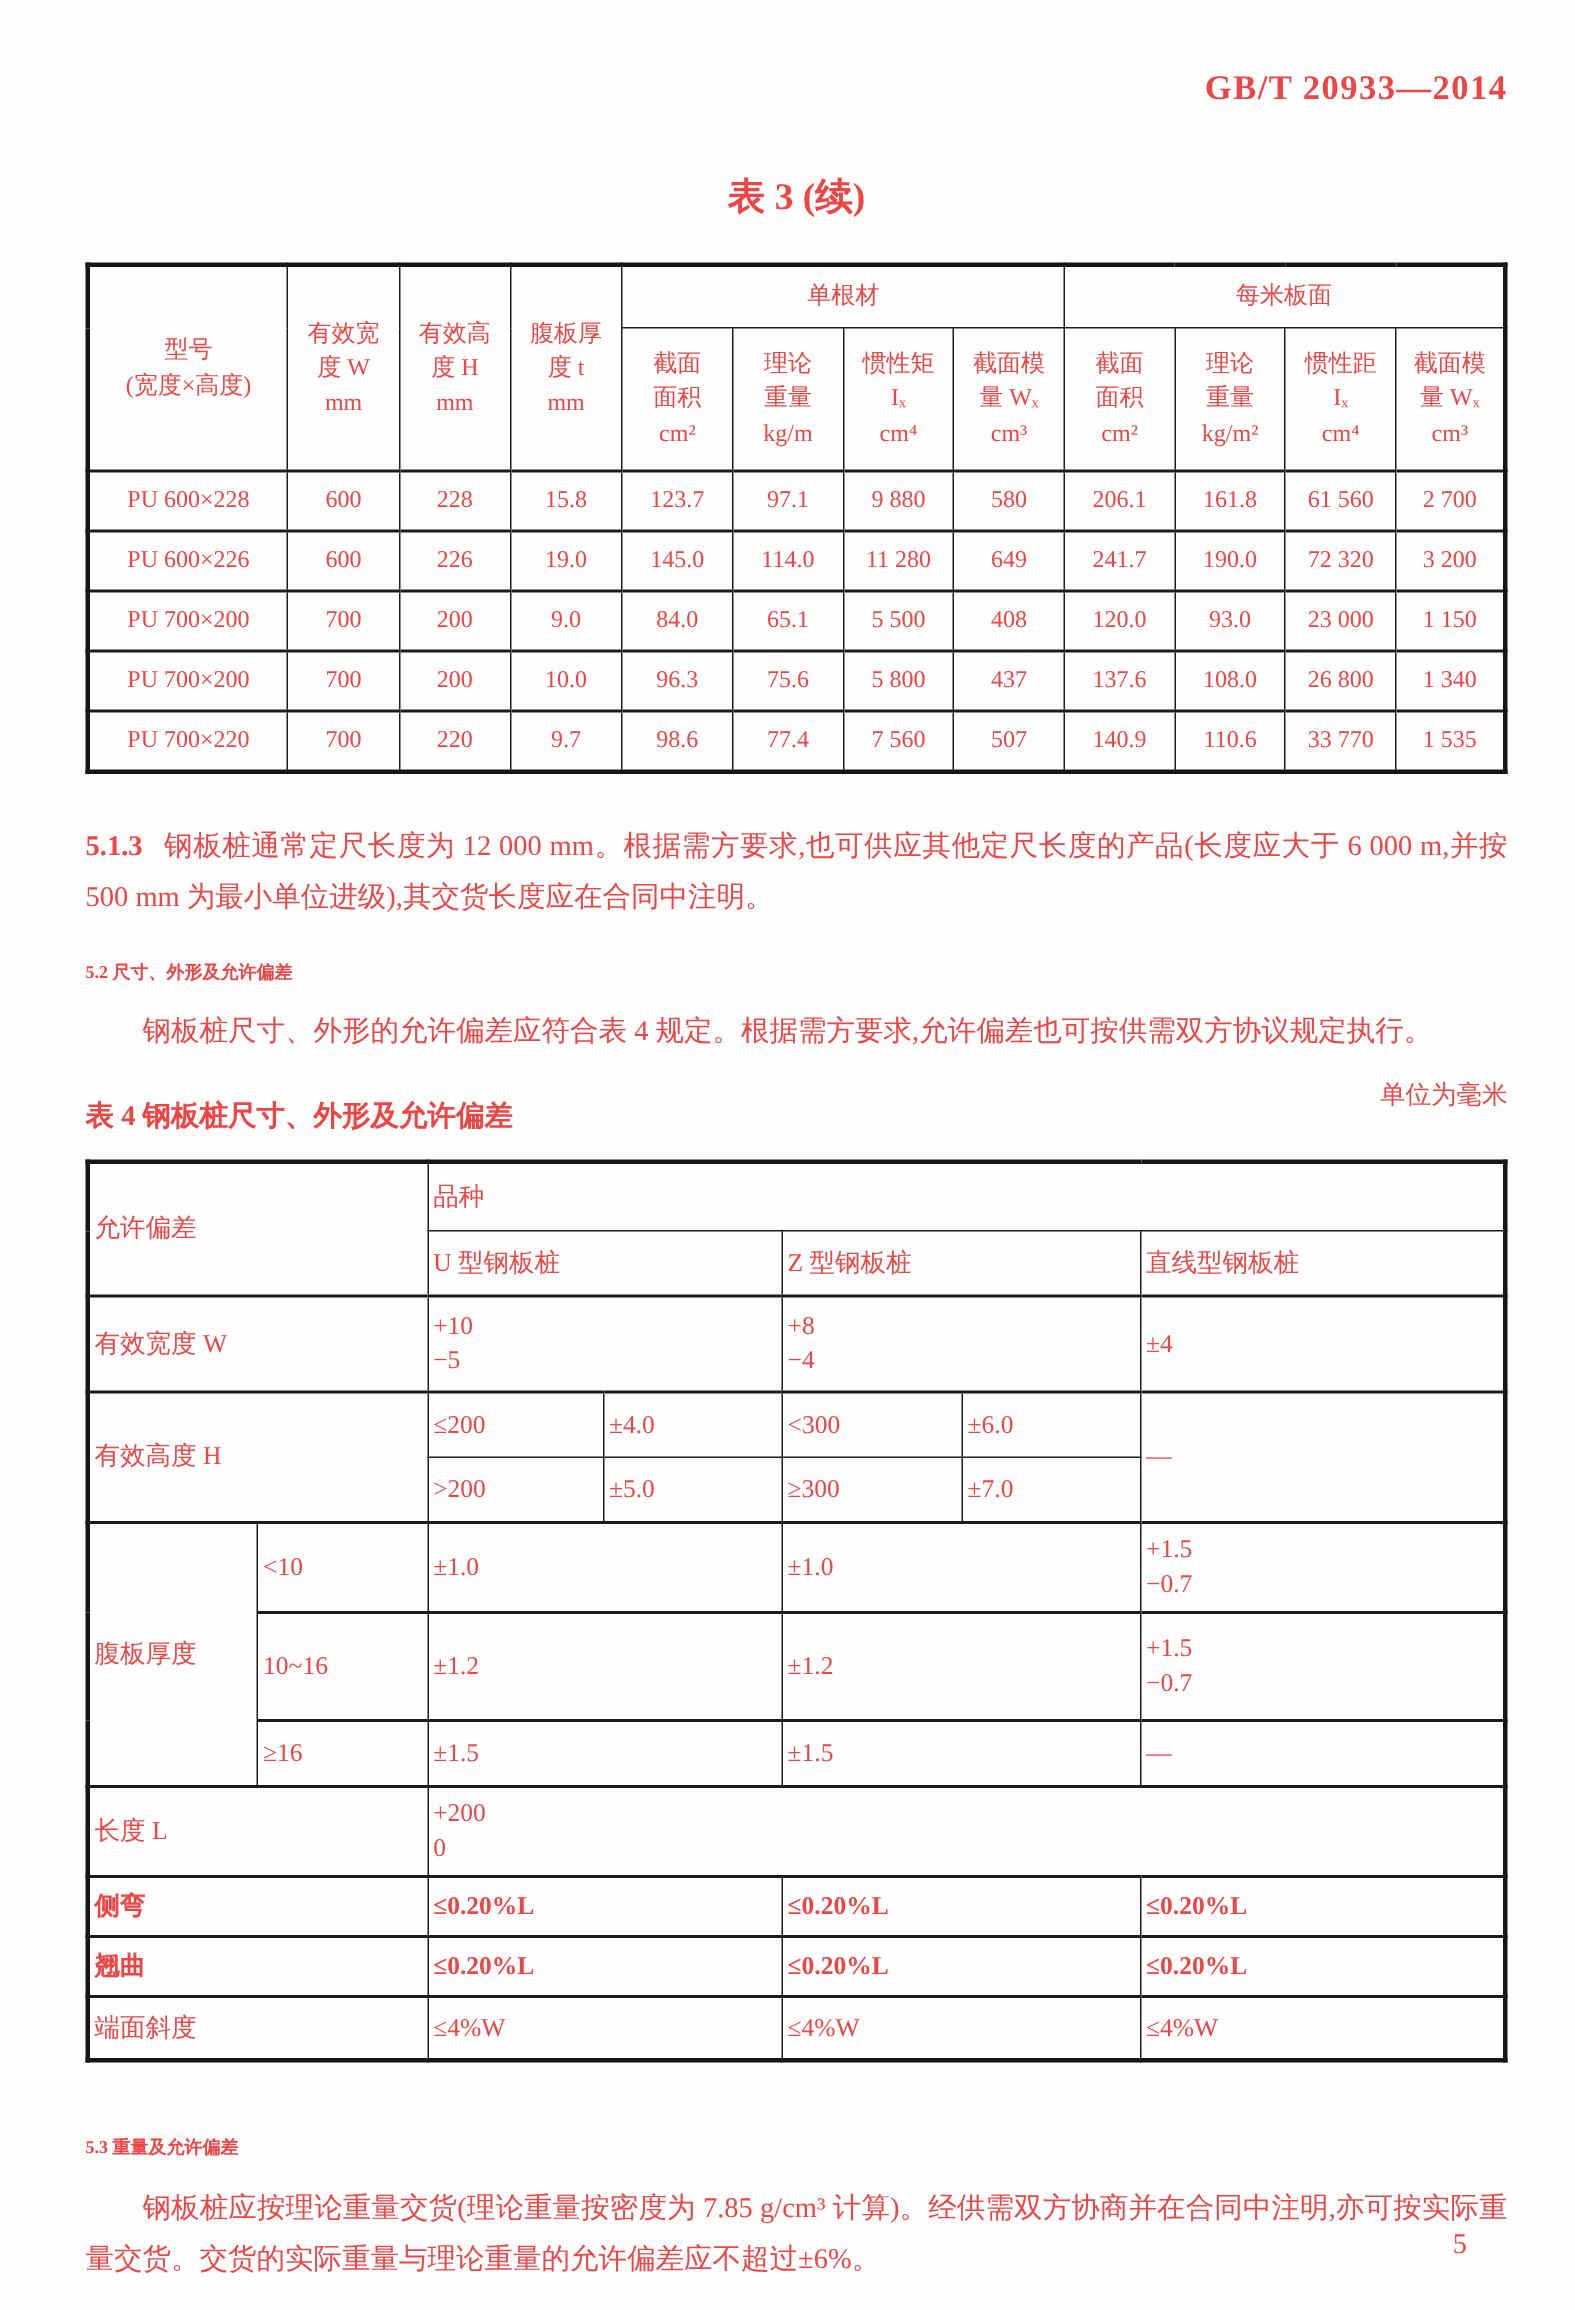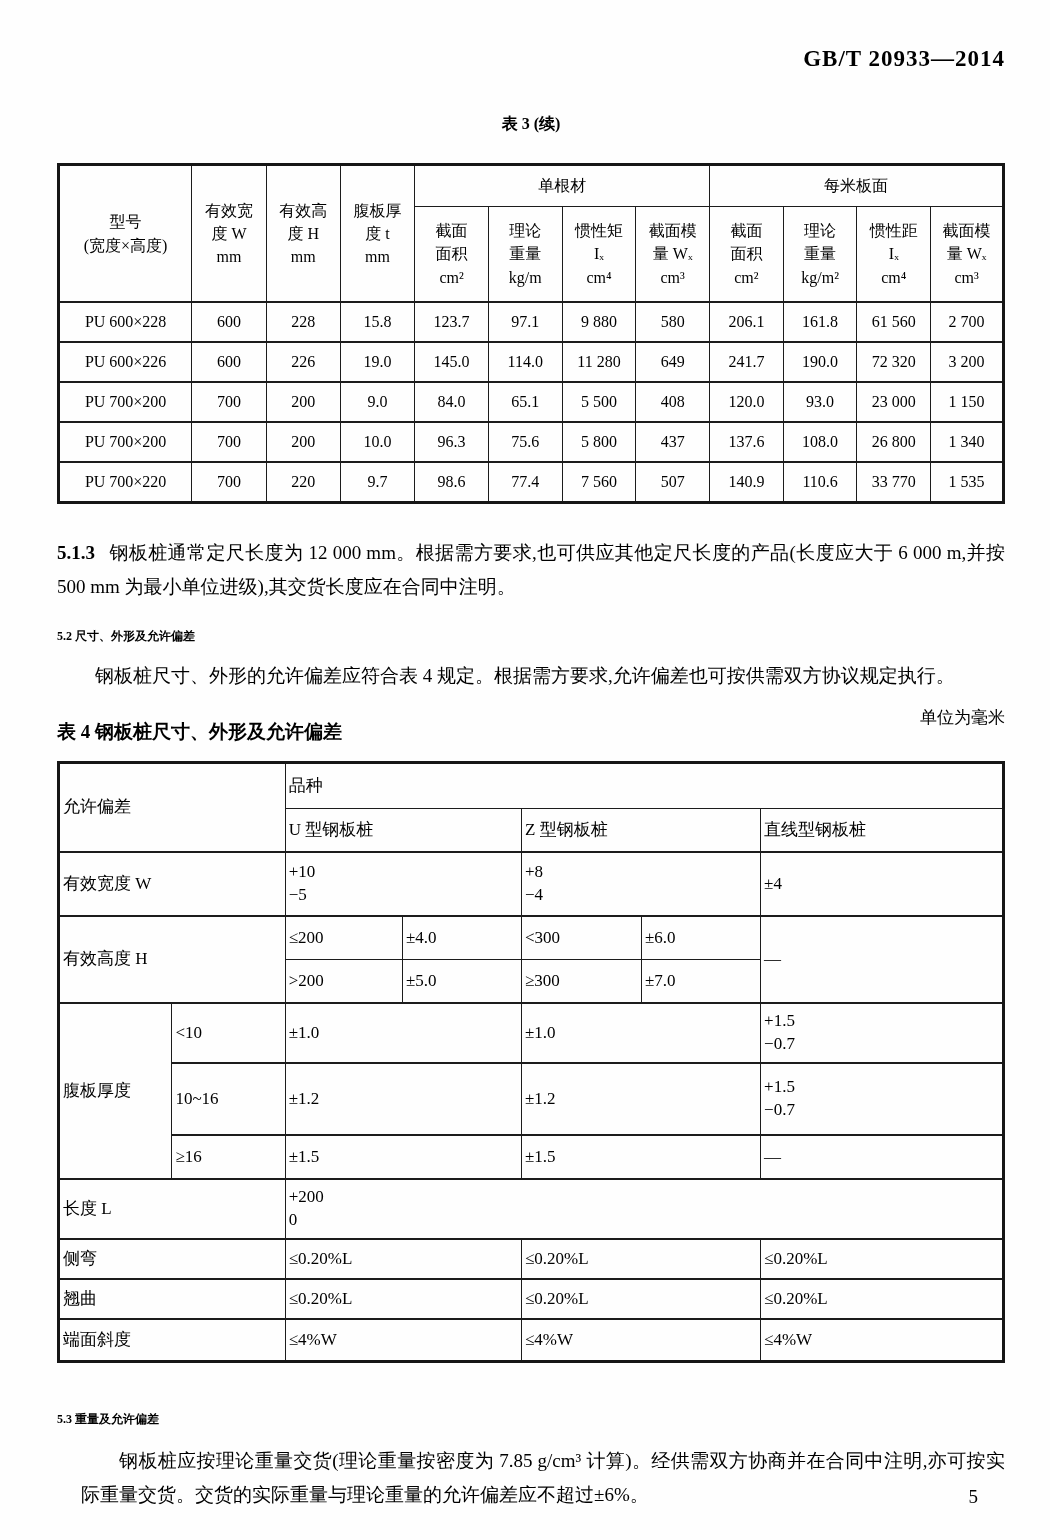--- a/index.html
+++ b/index.html
@@ -4,34 +4,34 @@
 <style>
   html,body { margin:0; padding:0; background:#ffffff; }
   .page {
     position: relative;
     width: 1050px;
     height: 1540px;
     background: #fefefe;
     box-sizing: border-box;
     padding: 0 45px 0 57px;
     font-family: "Liberation Serif", "DejaVu Serif", serif;
-    color: #000000;
+    color: #ef4444;
     overflow: hidden;
   }
   .doc-header {
     padding-top: 46px;
     text-align: right;
     font-size: 23px;
     font-weight: bold;
     letter-spacing: 1px;
   }
   .t3-caption {
     margin-top: 42px;
     text-align: center;
-    font-size: 16px;
+    font-size: 25px;
     font-weight: bold;
   }
   table { border-collapse: collapse; width: 100%; table-layout: fixed; }
   .t3 { margin-top: 28px; font-size: 16px; border: 3px solid #161616; }
   .t3 th, .t3 td {
     border: 1px solid #1c1c1c;
     text-align: center;
     vertical-align: middle;
     font-weight: normal;
     white-space: pre-line;
@@ -79,21 +79,21 @@
   }
   .t4 tr.thick > td { border-top-width: 2px; }
   .t4 tr.hdr1 > td { height: 40px; }
   .t4 tr.hdr2 > td { height: 38px; border-bottom-width: 2px; }
   .t4 tr.r-width > td { height: 58px; }
   .t4 tr.r-h1 > td, .t4 tr.r-h2 > td { height: 38px; }
   .t4 tr.r-w1 > td { height: 54px; }
   .t4 tr.r-w2 > td { height: 66px; }
   .t4 tr.r-w3 > td { height: 38px; }
   .t4 tr.r-len > td { height: 54px; }
-  .t4 tr.r-bend > td, .t4 tr.r-warp > td { height: 34px; }
+  .t4 tr.r-bend > td, .t4 tr.r-warp > td { height: 34px; font-weight: bold; }
   .t4 tr.r-end > td { height: 36px; }
   .page-number {
     position: absolute;
     top: 1486px;
     right: 72px;
     font-size: 19px;
   }
 </style>
 </head>
 <body>
@@ -333,17 +333,17 @@
         <td colspan="2">端面斜度</td>
         <td colspan="2">≤4%W</td>
         <td colspan="2">≤4%W</td>
         <td>≤4%W</td>
       </tr>
     </tbody>
   </table>
 
   <p class="sec-head" style="margin-top:48px;">5.3  重量及允许偏差</p>
 
-  <p class="para indent" style="margin-top:16px;margin-left:24px;">钢板桩应按理论重量交货(理论重量按密度为 7.85 g/cm³ 计算)。经供需双方协商并在合同中注明,亦可按实际重量交货。交货的实际重量与理论重量的允许偏差应不超过±6%。</p>
+  <p class="para indent" style="margin-top:16px;">钢板桩应按理论重量交货(理论重量按密度为 7.85 g/cm³ 计算)。经供需双方协商并在合同中注明,亦可按实际重量交货。交货的实际重量与理论重量的允许偏差应不超过±6%。</p>
 
   <div class="page-number">5</div>
 
 </div>
 
 </body></html>

